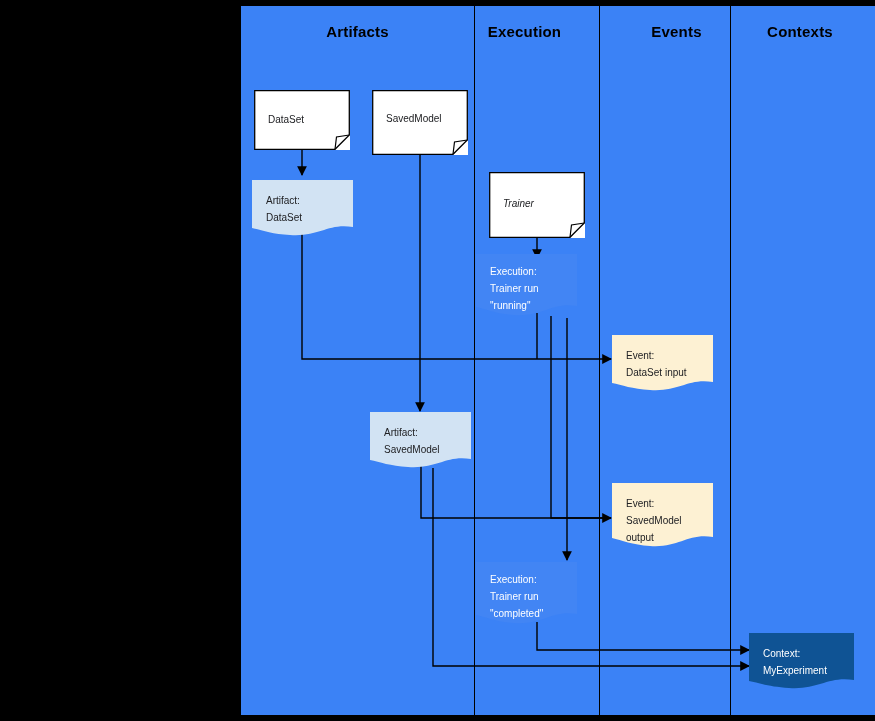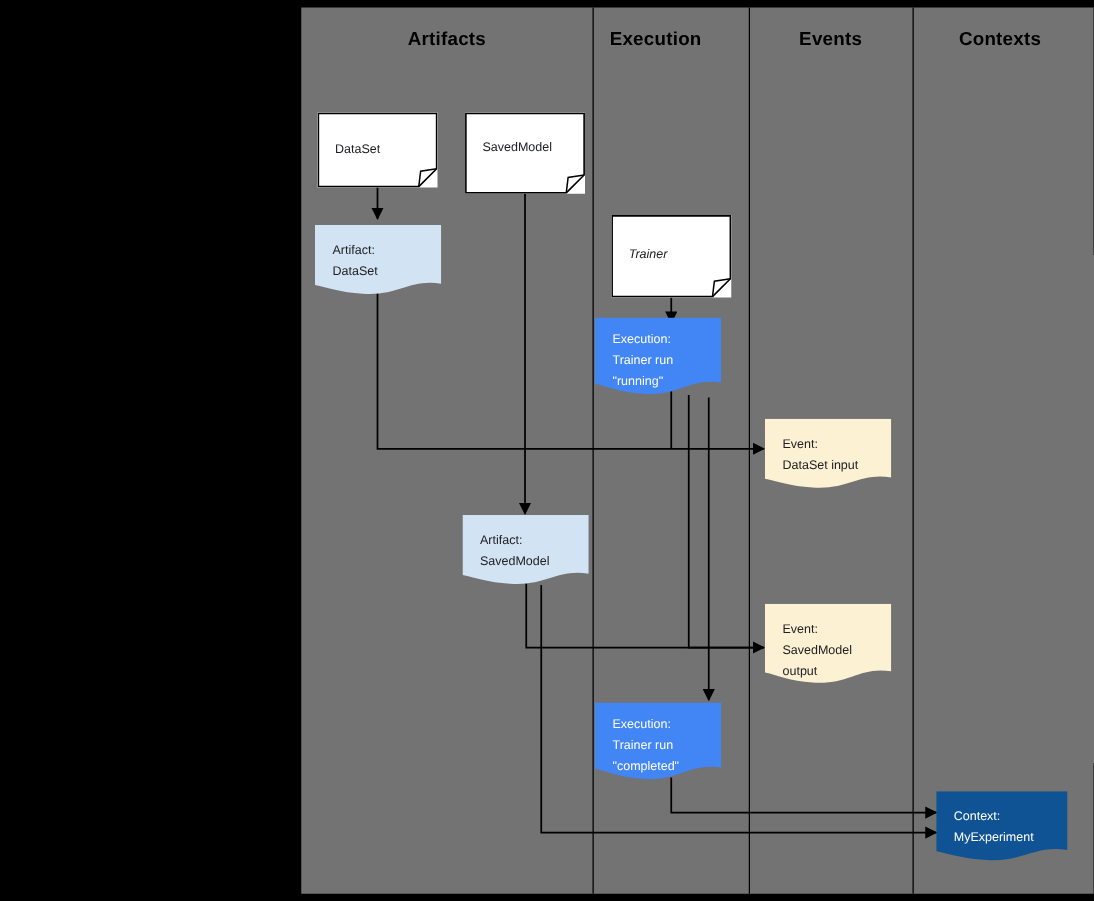--- a/index.html
+++ b/index.html
@@ -18,21 +18,21 @@
     width: 875px;
     height: 721px;
     background: #000000;
   }
   #panel {
     position: absolute;
     left: 241px;
     top: 6px;
     width: 634px;
     height: 709px;
-    background: #737373;
+    background: #3b82f6;
   }
   .swimlane-border {
     position: absolute;
     top: 0;
     width: 0;
     border-left: 1.5px solid #000000;
     height: 709px;
   }
   .lane-title {
     position: absolute;
@@ -85,21 +85,21 @@
 
 <div id="root">
   <div id="panel">
 
     <div class="swimlane-border" style="left:233px;"></div>
     <div class="swimlane-border" style="left:358px;"></div>
     <div class="swimlane-border" style="left:489px;"></div>
 
     <div class="lane-title" style="left:0px;   width:233px;">Artifacts</div>
     <div class="lane-title" style="left:221px; width:125px;">Execution</div>
-    <div class="lane-title" style="left:358px; width:131px;">Events</div>
+    <div class="lane-title" style="left:358px; width:131px;padding-left:12px;">Events</div>
     <div class="lane-title" style="left:489px; width:140px;">Contexts</div>
 
     <svg id="wires" viewBox="0 0 634 709">
       <defs>
         <marker id="arrow" viewBox="0 0 10 10" refX="9" refY="5" markerWidth="7" markerHeight="7" orient="auto-start-reverse">
           <path d="M 0 0 L 10 5 L 0 10 z" fill="#000000"></path>
         </marker>
       </defs>
       <g fill="none" stroke="#000000" stroke-width="1.4">
 

